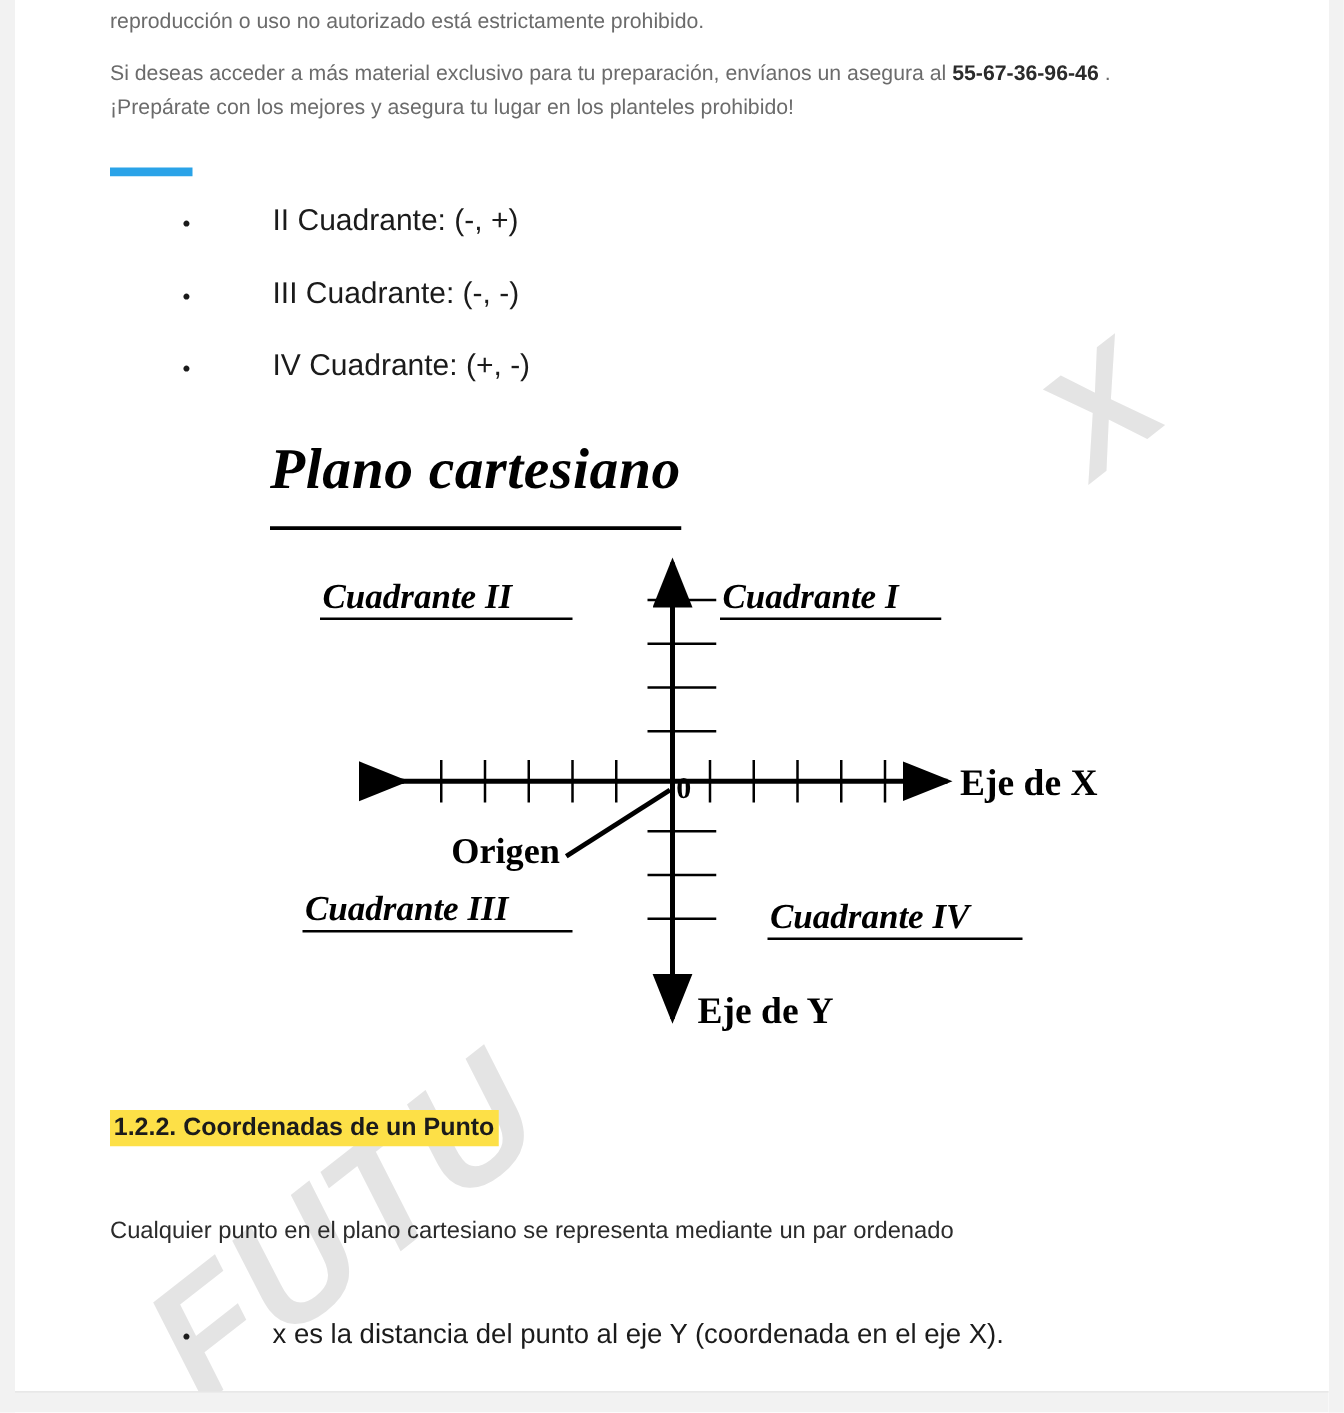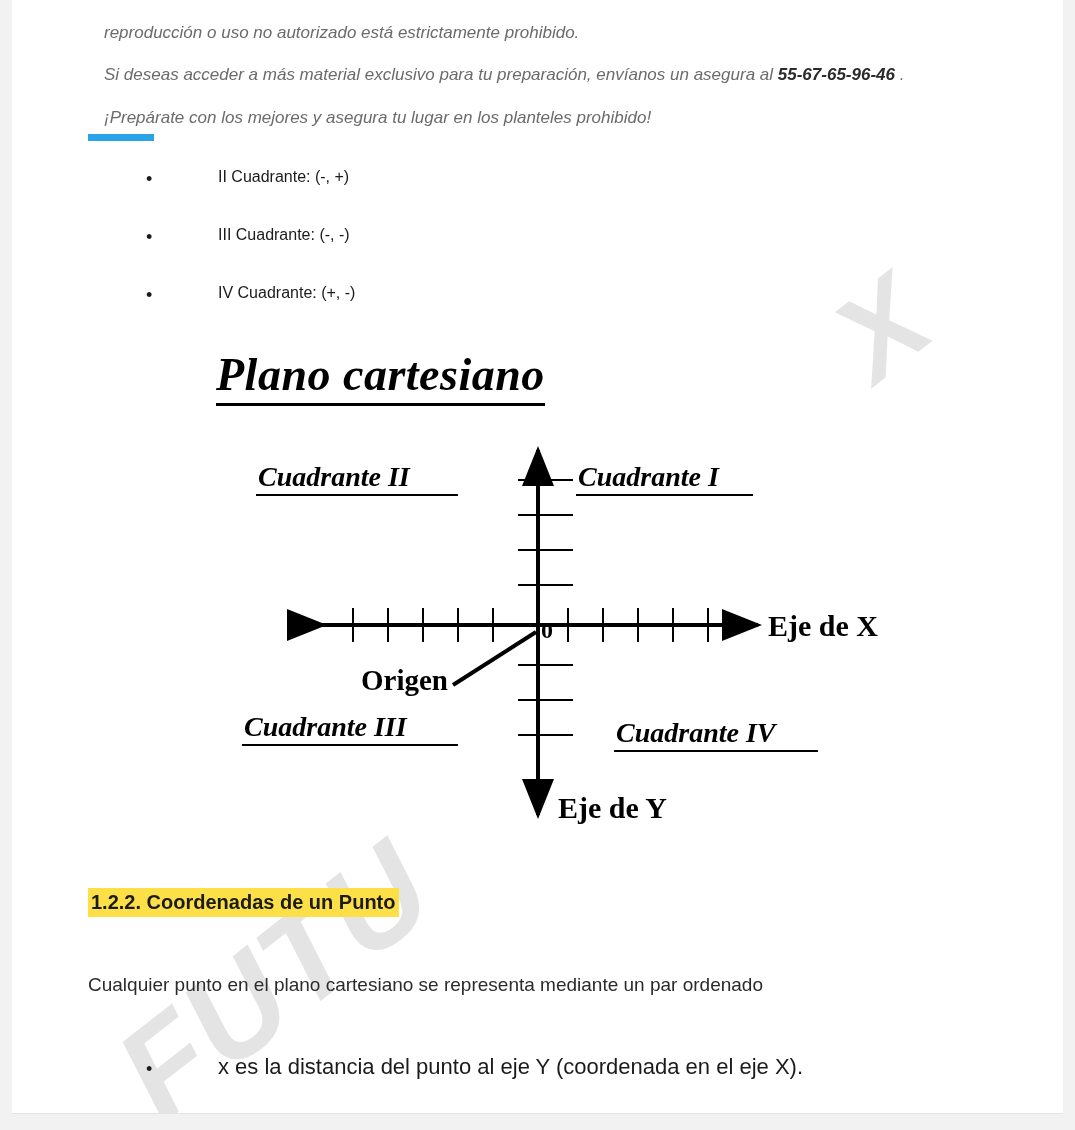--- a/index.html
+++ b/index.html
@@ -69,25 +69,24 @@
     transform: rotate(-38deg);
   }
 
   .layer {
     position: relative;
     z-index: 1;
   }
 
   
   p.body-text {
-    margin: 16px;
+    margin: 0;
     font-size: 17px;
     line-height: 27px;
     color: #3a3a3a;
-    font-style: italic;
   }
   p.body-text.grey {
     color: #6b6b6b;
   }
   p.body-text b {
     color: #2b2b2b;
     font-weight: 700;
   }
 
   .para-1 { position: absolute; left: 0; top: 3px; width: 900px; }
@@ -115,21 +114,21 @@
     left: 58px;
     top: 7px;
     font-size: 18px;
     line-height: 18px;
     color: #1b1b1b;
   }
   .bullet-label {
     position: absolute;
     left: 130px;
     top: 0;
-    font-size: 16px;
+    font-size: 24px;
     line-height: 28px;
     color: #1b1b1b;
   }
 
   .b1 { top: 163px; }
   .b2 { top: 221px; }
   .b3 { top: 279px; }
 
   
   .figure {
@@ -143,21 +142,21 @@
     position: absolute;
     left: 68px;
     top: 18px;
     font-family: "Liberation Serif", serif;
     font-weight: 700;
     font-style: italic;
     font-size: 46px;
     letter-spacing: 0.5px;
     color: #000;
     border-bottom: 3px solid #000;
-    padding-bottom: 2px;
+    padding-bottom: 20px;
   }
   .fig-svg {
     position: absolute;
     left: 0;
     top: 110px;
   }
 
   .axis-label, .quad-label, .origin-label, .zero-label {
     font-family: "Liberation Serif", serif;
     font-weight: 700;
@@ -211,21 +210,21 @@
   <div class="watermark top-right">X</div>
   <div class="watermark bottom-left">FUTU</div>
 
   <div class="content layer">
 
     <div class="para-1">
       <p class="body-text grey">reproducción o uso no autorizado está estrictamente prohibido.</p>
     </div>
 
     <div class="para-2">
-      <p class="body-text grey"><span>Si deseas acceder a más material exclusivo para tu preparación, envíanos un asegura al </span><b>55-67-65-96-46</b><span> .</span></p>
+      <p class="body-text grey"><span>Si deseas acceder a más material exclusivo para tu preparación, envíanos un asegura al </span><b>55-67-36-96-46</b><span> .</span></p>
       <p class="body-text grey">¡Prepárate con los mejores y asegura tu lugar en los planteles prohibido!</p>
     </div>
 
     <div class="blue-rule"></div>
 
     <div class="bullet-row b1">
       <span class="bullet-dot">•</span>
       <span class="bullet-label">II Cuadrante: (-, +)</span>
     </div>
     <div class="bullet-row b2">

